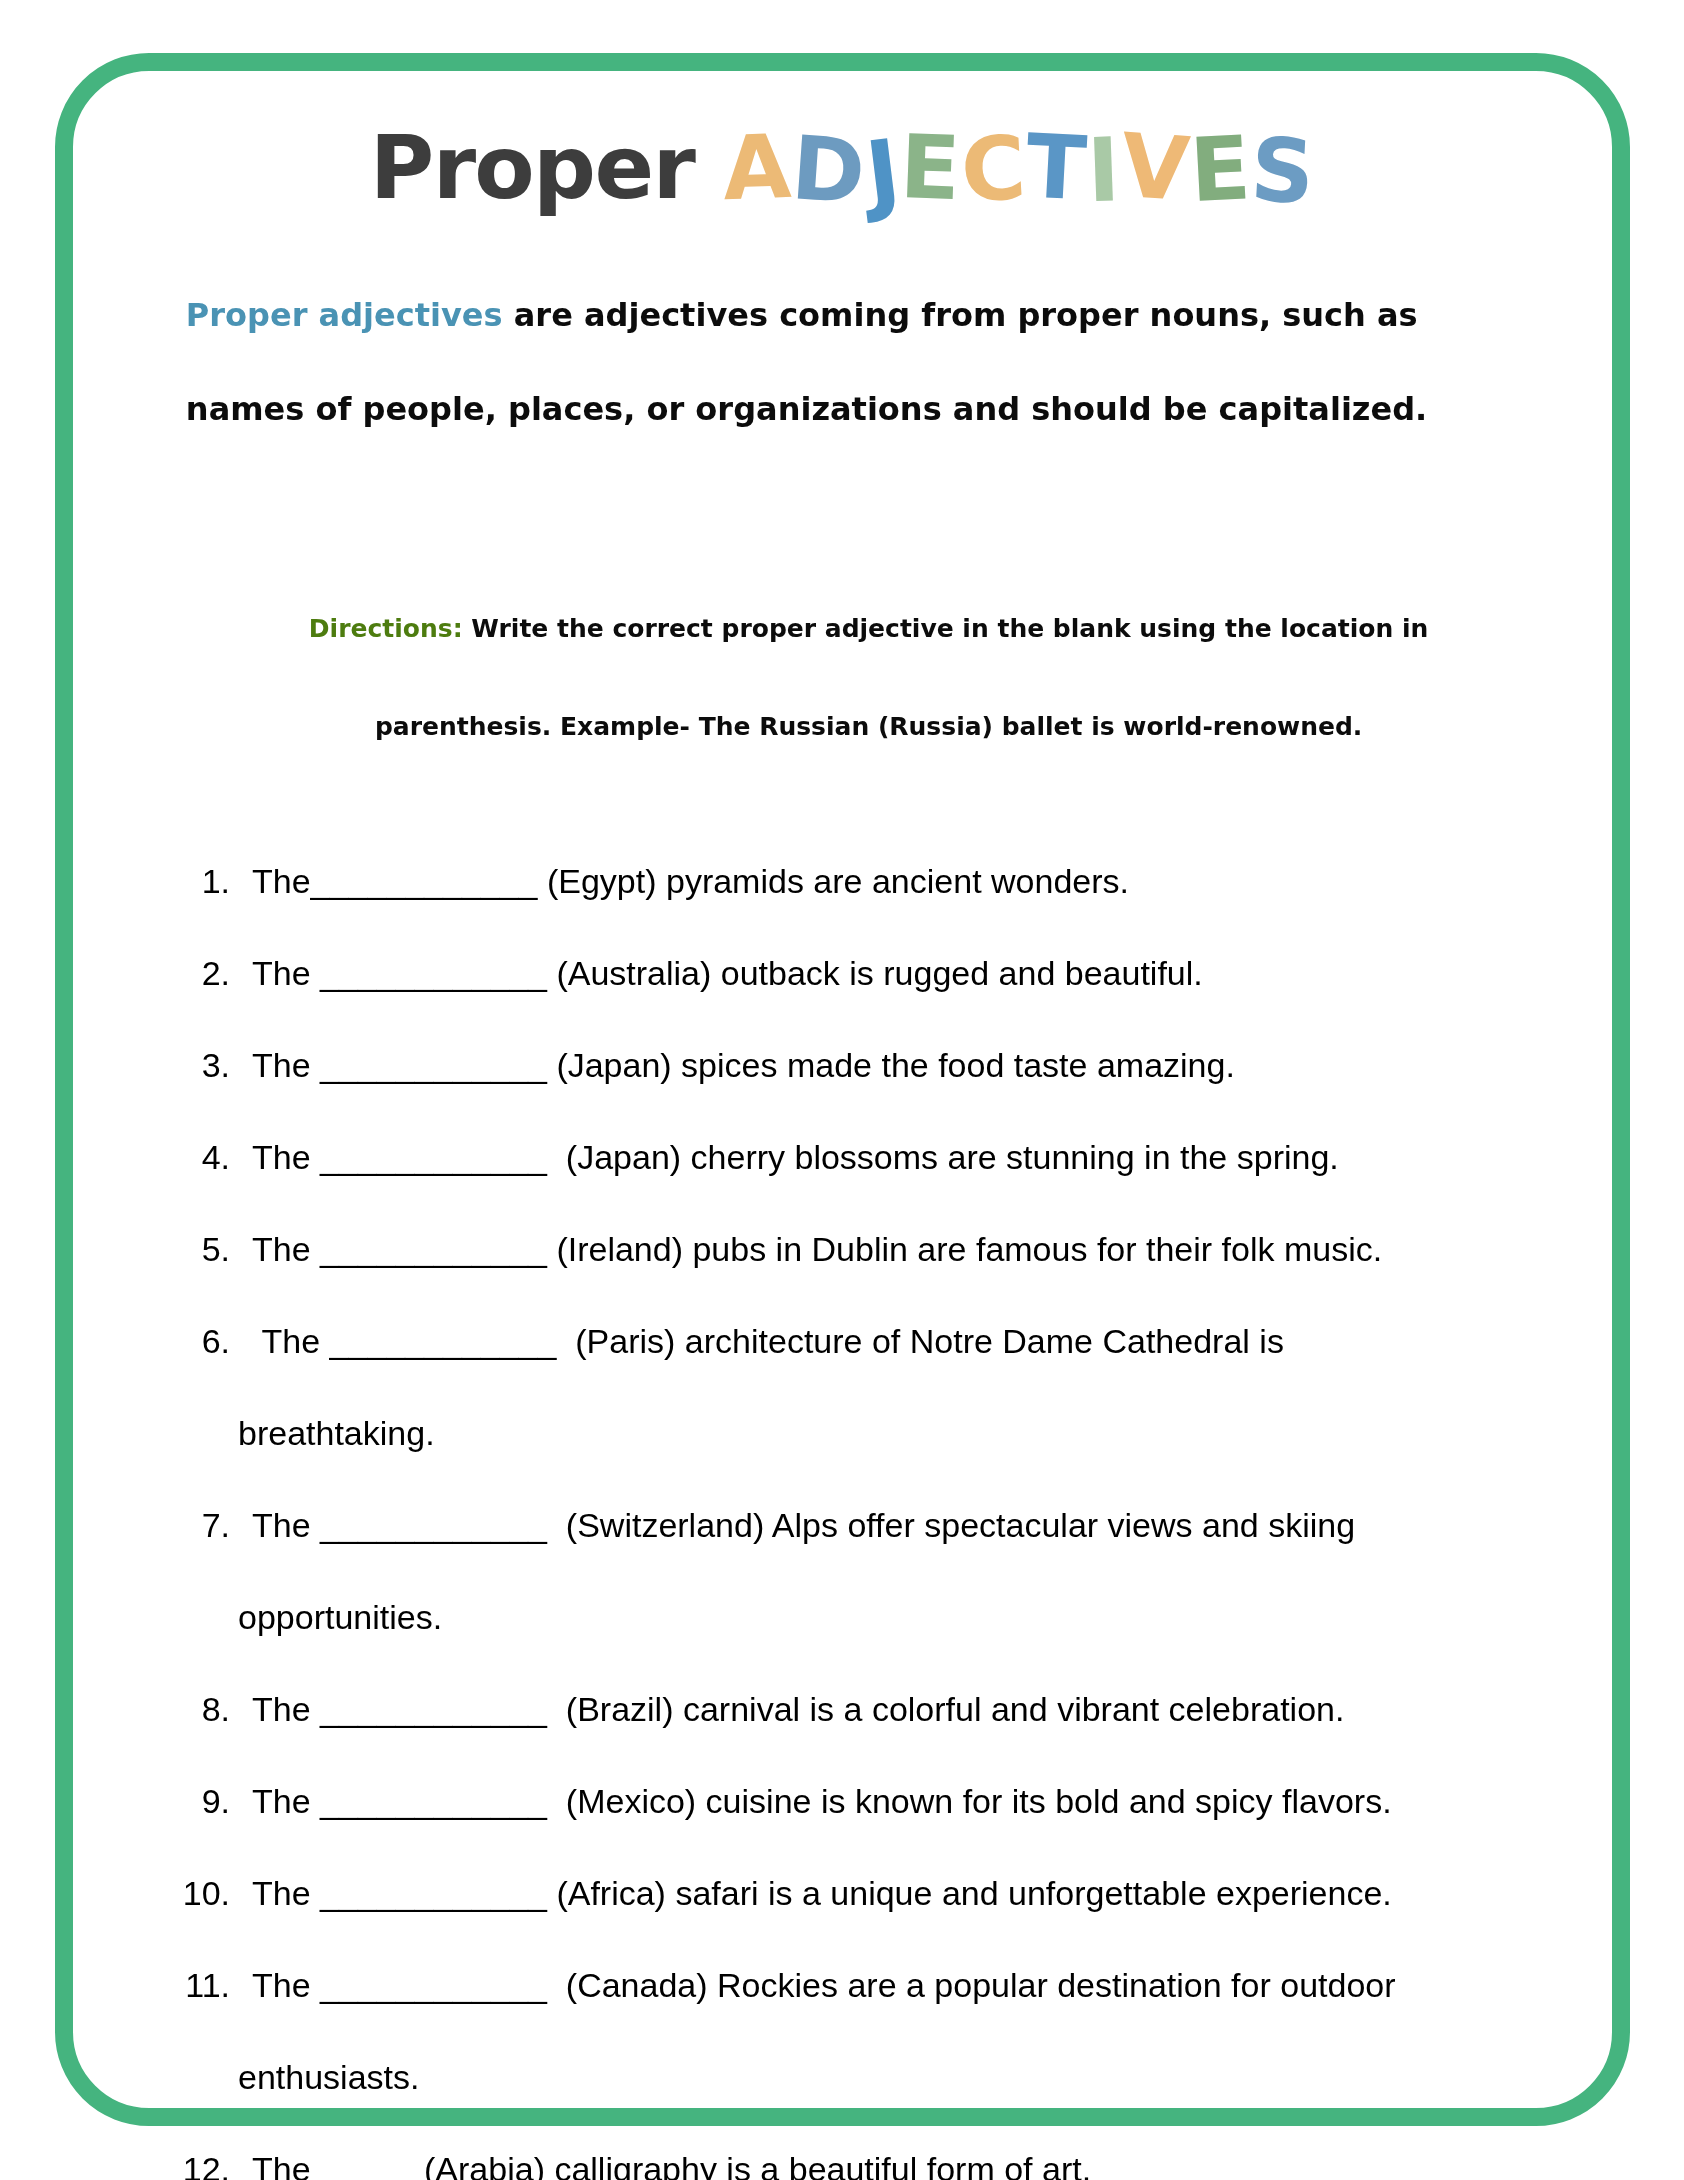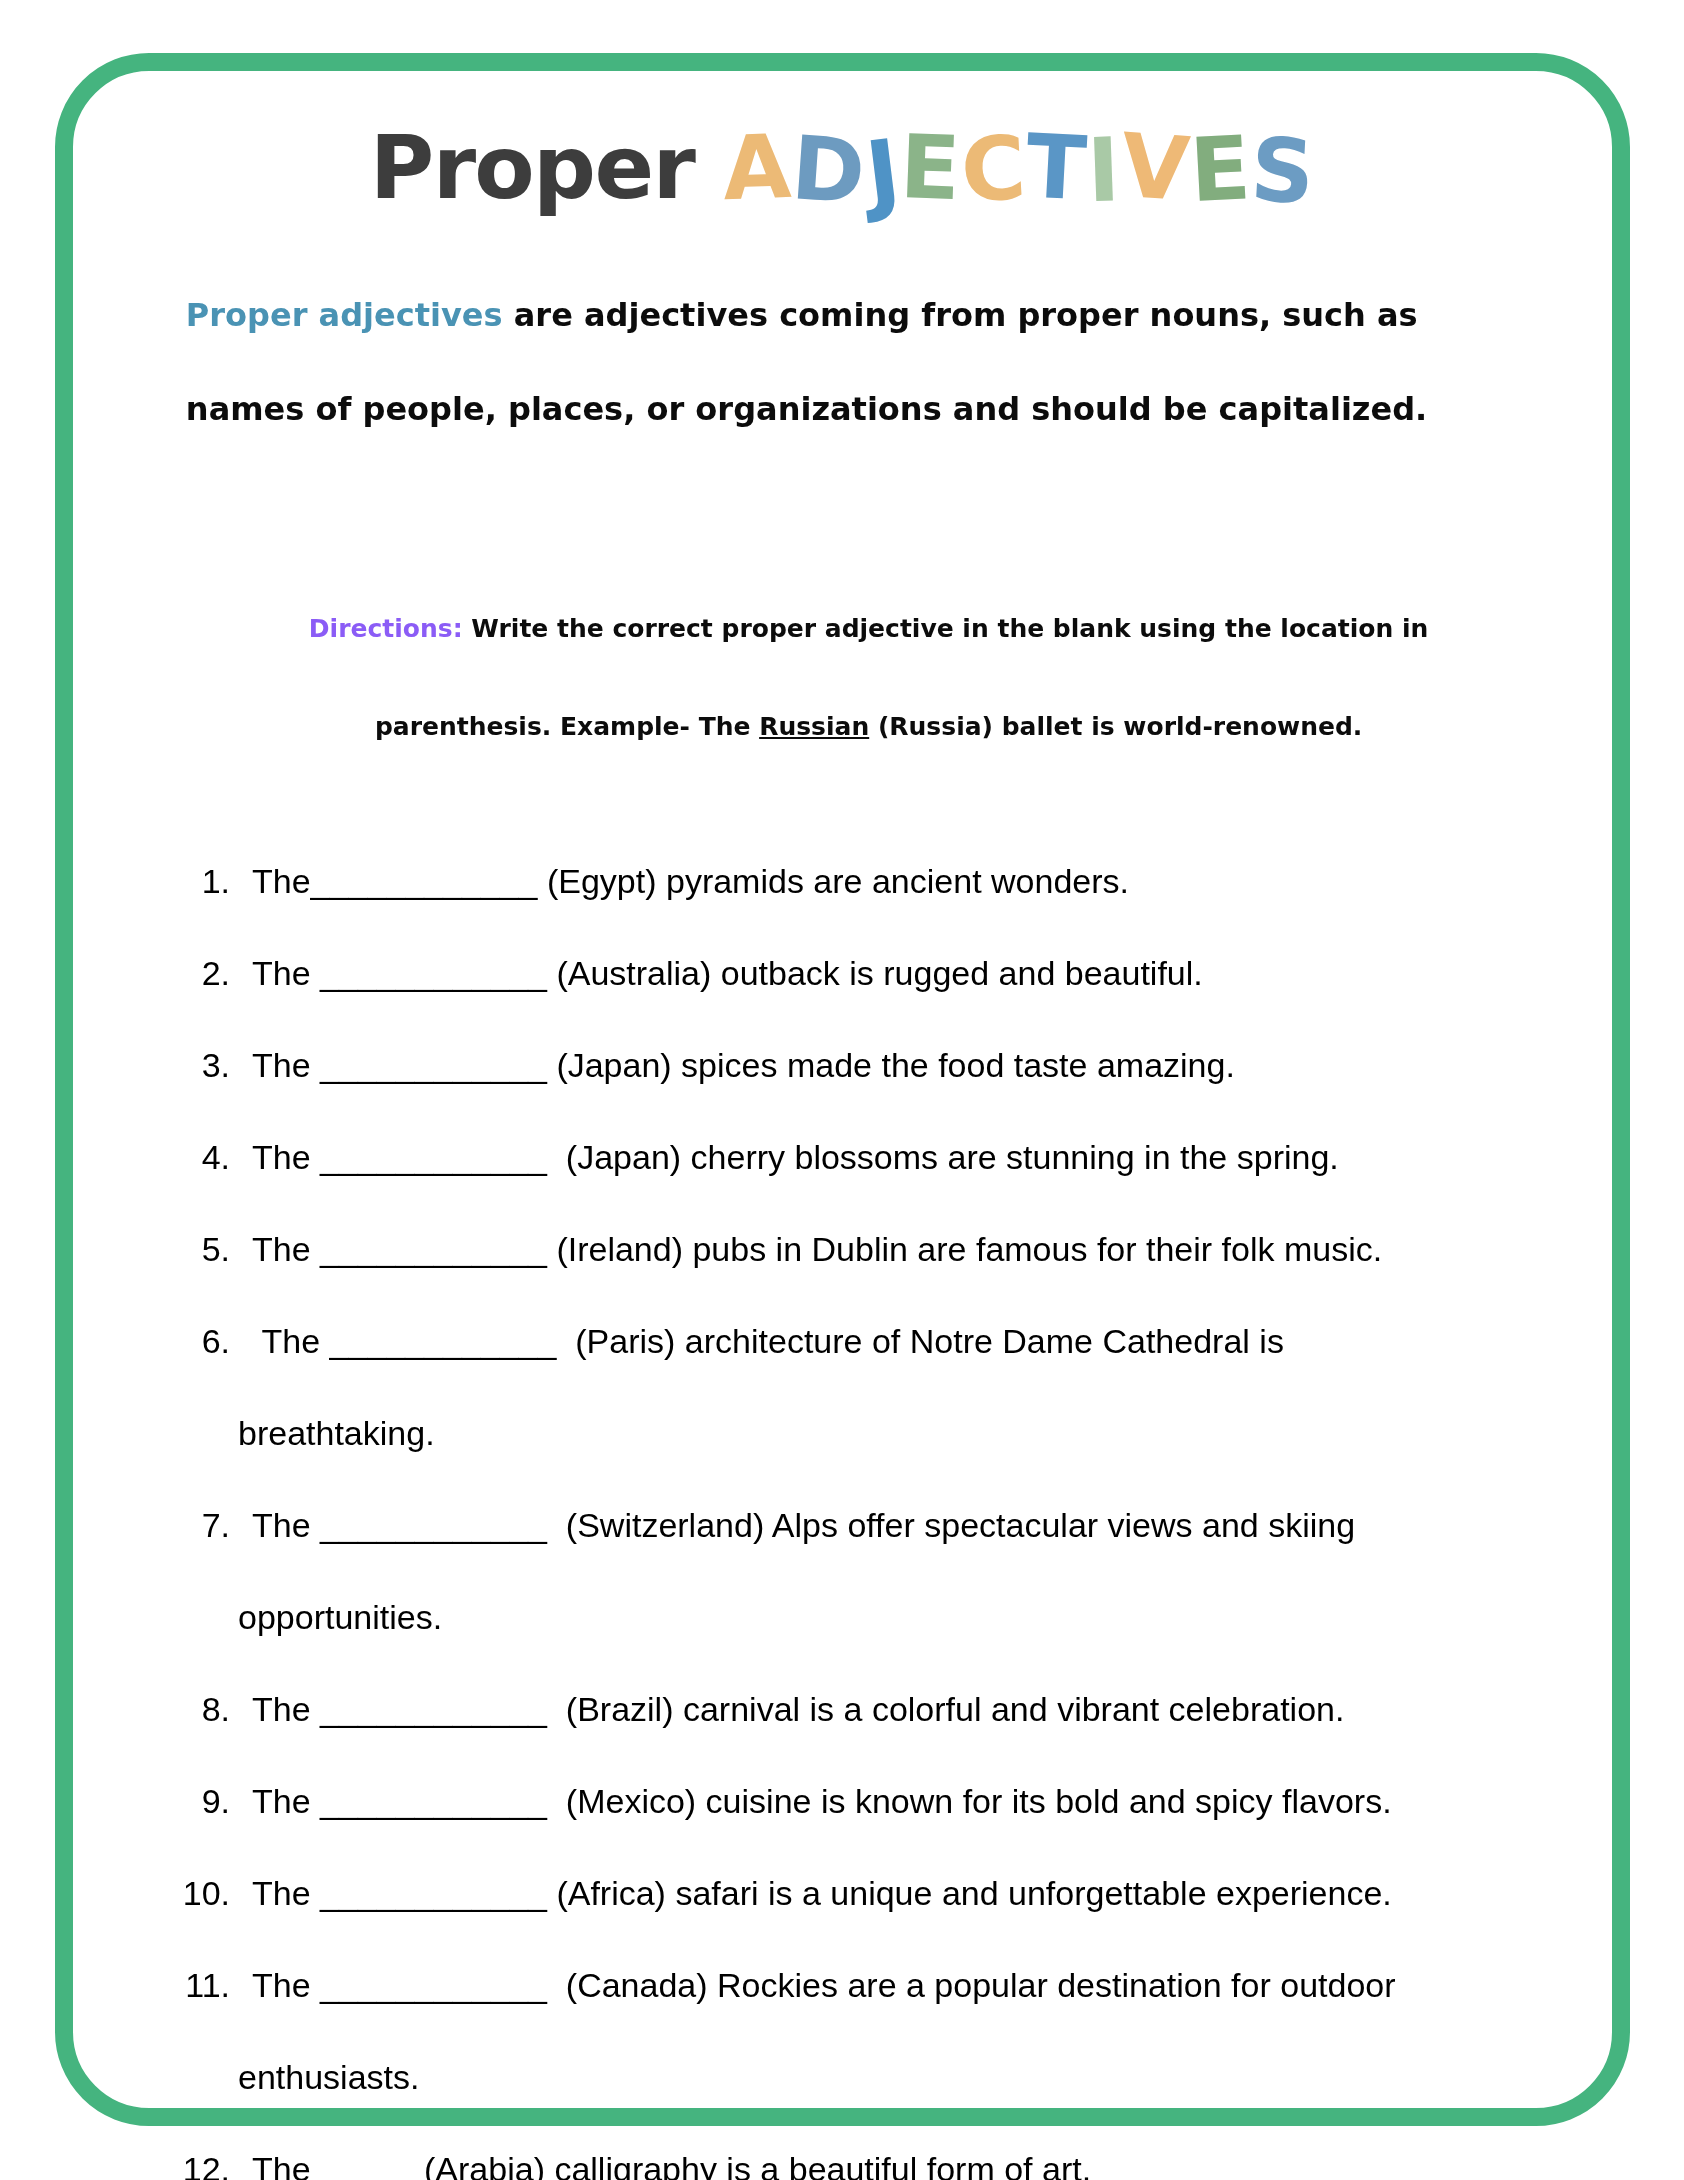--- a/index.html
+++ b/index.html
@@ -64,21 +64,21 @@
     margin-top:75px;
     text-align:center;
     font-family:"DejaVu Sans",sans-serif;
     font-weight:bold;
     font-size:25px;
     line-height:49px;
     color:#0c0c0c;
     white-space:pre-wrap;
   }
   .directions .hl{color:#4a93b4;}
-  .directions .ul{text-decoration:underline;}
+  .directions .ul{}
   
   .questions{
     margin-top:61px;
     font-size:34px;
     line-height:41px;
     color:#000000;
   }
   .q-line{
     display:flex;
     margin-bottom:51px;
@@ -106,21 +106,21 @@
   <div class="content">
 
     <h1 class="title"><span class="word-proper" style="color: rgb(61, 61, 61);">Proper</span><span class="word-adjectives"><span class="t-letter" style="color: rgb(236, 186, 118);">A</span><span class="t-letter" style="color: rgb(109, 155, 192);">D</span><span class="t-letter" style="color: rgb(79, 147, 198);">J</span><span class="t-letter" style="color: rgb(139, 180, 137);">E</span><span class="t-letter" style="color: rgb(236, 186, 118);">C</span><span class="t-letter" style="color: rgb(90, 150, 198);">T</span><span class="t-letter" style="color: rgb(169, 201, 166);">I</span><span class="t-letter" style="color: rgb(238, 185, 118);">V</span><span class="t-letter" style="color: rgb(130, 173, 126);">E</span><span class="t-letter" style="color: rgb(108, 156, 195);">S</span></span></h1>
 
     <div class="intro">
       <span class="hl" style="color: rgb(74, 147, 180);">Proper adjectives</span><span> are adjectives coming from proper nouns, such as</span><br>
       <span>names of people, places, or organizations and should be capitalized.</span>
     </div>
 
     <div class="directions">
-      <span class="hl" style="color: #8b5cf6;">Directions:</span><span> Write the correct proper adjective in the blank using the location in</span><br>
+      <span class="hl" style="color: #4d7c0f;">Directions:</span><span> Write the correct proper adjective in the blank using the location in</span><br>
       <span>parenthesis. Example- The </span><span class="ul">Russian</span><span> (Russia) ballet is world-renowned.</span>
     </div>
 
     <div class="questions">
         <div class="q-line"><span class="q-num">1.</span><span class="q-text">The____________ (Egypt) pyramids are ancient wonders.</span></div>
         <div class="q-line"><span class="q-num">2.</span><span class="q-text">The ____________ (Australia) outback is rugged and beautiful.</span></div>
         <div class="q-line"><span class="q-num">3.</span><span class="q-text">The ____________ (Japan) spices made the food taste amazing.</span></div>
         <div class="q-line"><span class="q-num">4.</span><span class="q-text">The ____________  (Japan) cherry blossoms are stunning in the spring.</span></div>
         <div class="q-line"><span class="q-num">5.</span><span class="q-text">The ____________ (Ireland) pubs in Dublin are famous for their folk music.</span></div>
         <div class="q-line"><span class="q-num">6.</span><span class="q-text"> The ____________  (Paris) architecture of Notre Dame Cathedral is</span></div>

